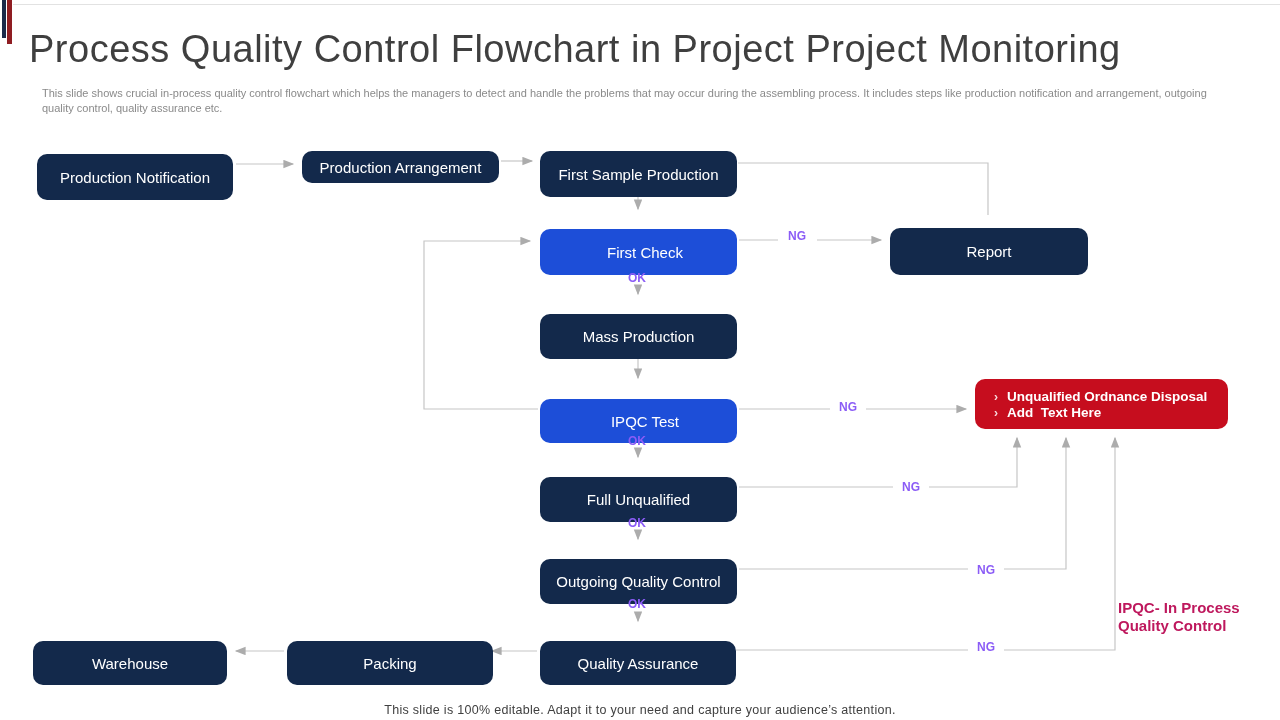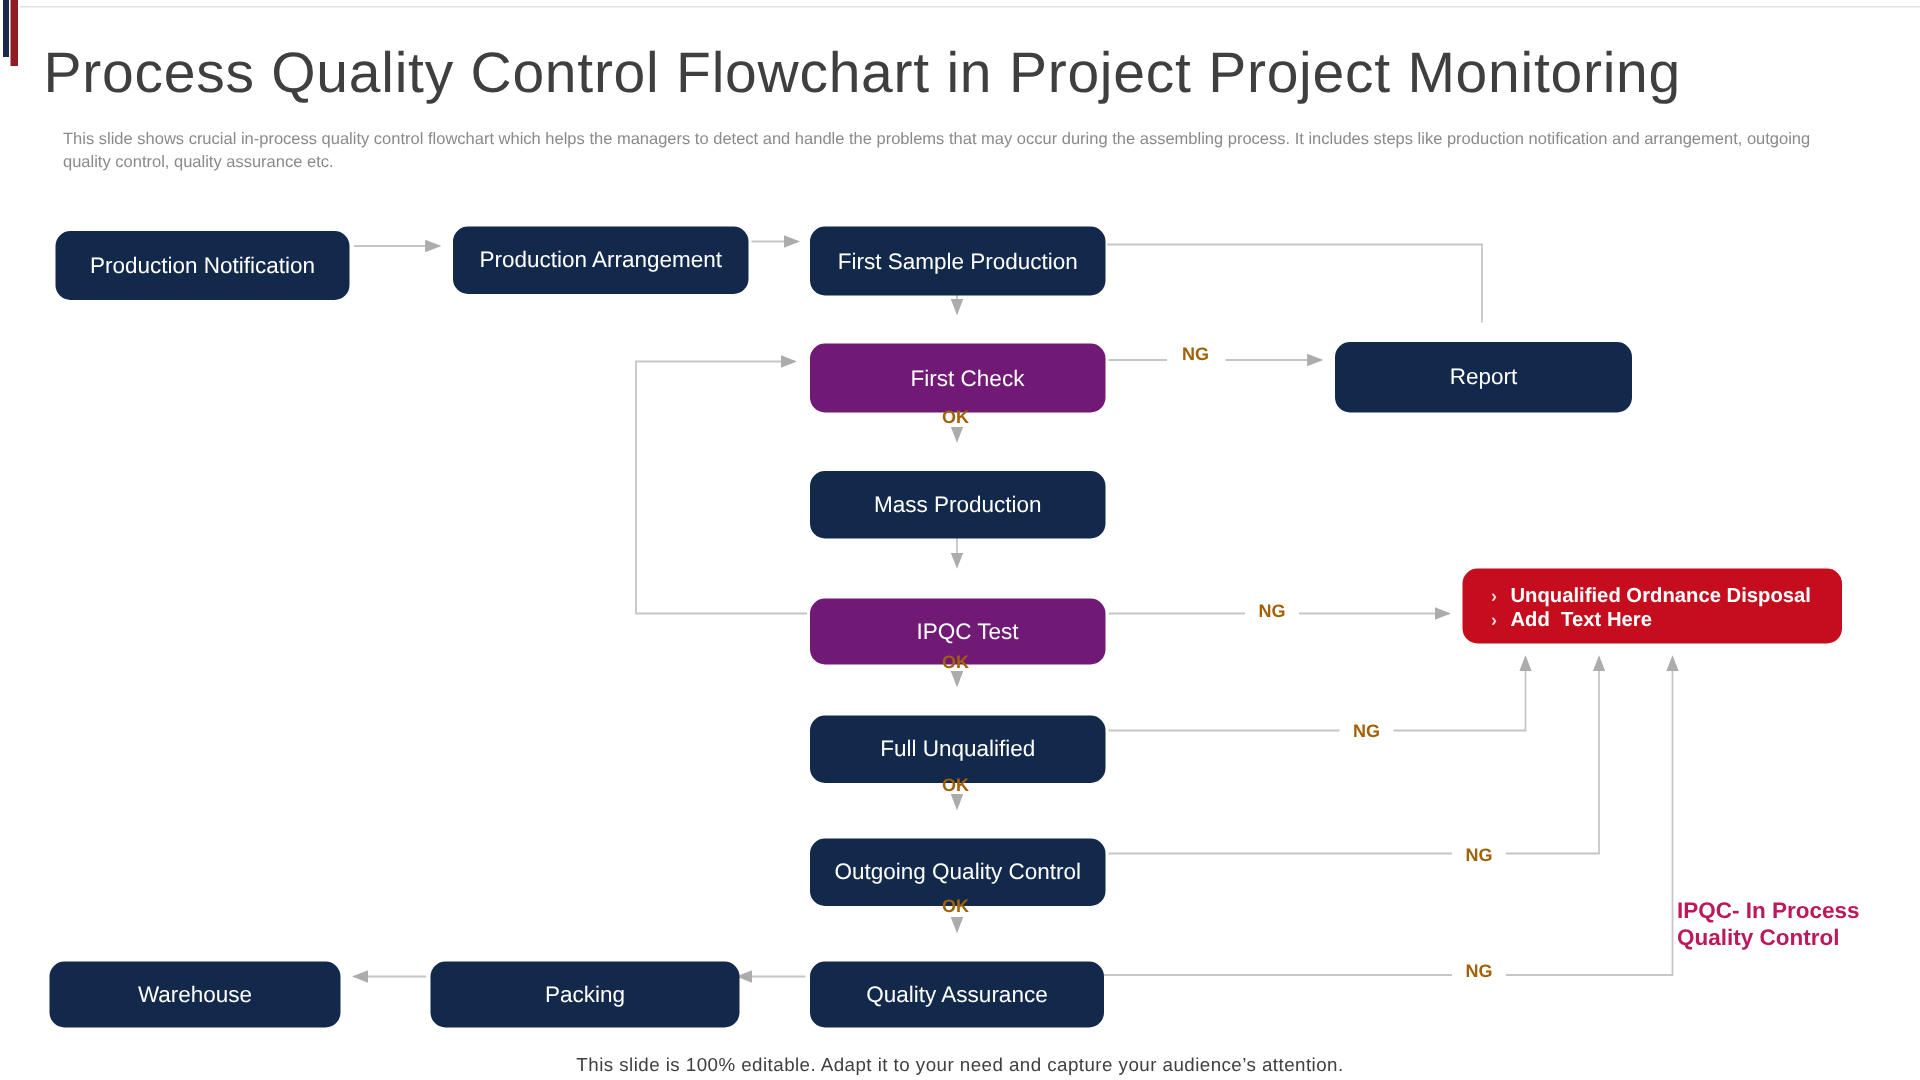--- a/index.html
+++ b/index.html
@@ -14,30 +14,30 @@
   .title { position:absolute; left:29px; top:28px; width:1180px;
            font-size:38px; font-weight:400; letter-spacing:.5px; color:#3f3f3f; }
   .subtitle { position:absolute; left:42px; top:86px; width:1165px;
               font-size:11px; line-height:14.5px; color:#8a8a8a; }
   .footer { position:absolute; left:0; right:0; top:703px; text-align:center;
             font-size:12.5px; color:#404040; letter-spacing:.3px; }
 
   .node { position:absolute; border-radius:10px; display:flex; align-items:center; justify-content:center;
           color:#ffffff; font-size:15px; text-align:center;margin-top:12px; }
   .navy { background:#13294b; }
-  .red  { background:#701a75;padding-left:13px; }
+  .red  { background:#1d4ed8;padding-left:13px; }
 
   .disposal { position:absolute; left:975px; top:379px; width:253px; height:50px; border-radius:10px;
               background:#c60d1e; display:flex; flex-direction:column; justify-content:center;
               padding-left:10px; gap:1px; }
   .disposal-row { display:flex; align-items:baseline; }
   .disposal-bullet { color:rgba(255,255,255,.85); font-size:12px; font-weight:700; width:22px; text-align:center; }
   .disposal-label { color:#ffffff; font-size:13.5px; font-weight:700; white-space:pre-wrap; }
 
-  .flow-label { position:absolute; width:30px; text-align:center; font-size:12px; font-weight:700; color:#a16207; }
+  .flow-label { position:absolute; width:30px; text-align:center; font-size:12px; font-weight:700; color:#8b5cf6; }
 
   .ipqc-note { position:absolute; left:1118px; top:599px; width:138px; text-align:left;
                font-size:15px; font-weight:700; color:#be185d; line-height:17.5px; }
 
   svg.connectors { position:absolute; left:0; top:0; width:1280px; height:720px; pointer-events:none; }
   .cline { stroke:#c6c6c6; stroke-width:1.2; fill:none; }
 </style>
 </head>
 <body>
 
@@ -74,21 +74,21 @@
     <polyline class="cline" points="1004,569 1066,569 1066,438" marker-end="url(#arr)"></polyline>
     <line class="cline" x1="638" y1="614" x2="638" y2="621" marker-end="url(#arr)"></line>
     <line class="cline" x1="736" y1="650" x2="968" y2="650"></line>
     <polyline class="cline" points="1004,650 1115,650 1115,438" marker-end="url(#arr)"></polyline>
     <line class="cline" x1="537" y1="651" x2="492" y2="651" marker-end="url(#arr)"></line>
     <line class="cline" x1="284" y1="651" x2="236" y2="651" marker-end="url(#arr)"></line>
   </g>
 </svg>
 
 <div class="node navy" style="left:37px;top:142px;width:196px;height:46px">Production Notification</div>
-<div class="node navy" style="left:302px;top:139px;width:197px;height:45px">Production Arrangement</div>
+<div class="node navy" style="left:302px;top:139px;width:197px;height:32px">Production Arrangement</div>
 <div class="node navy" style="left:540px;top:139px;width:197px;height:46px">First Sample Production</div>
 <div class="node red" style="left:540px;top:217px;width:197px;height:46px">First Check</div>
 <div class="node navy" style="left:890px;top:216px;width:198px;height:47px">Report</div>
 <div class="node navy" style="left:540px;top:302px;width:197px;height:45px">Mass Production</div>
 <div class="node red" style="left:540px;top:387px;width:197px;height:44px">IPQC Test</div>
 <div class="node navy" style="left:540px;top:465px;width:197px;height:45px">Full Unqualified</div>
 <div class="node navy" style="left:540px;top:547px;width:197px;height:45px">Outgoing Quality Control</div>
 <div class="node navy" style="left:540px;top:629px;width:196px;height:44px">Quality Assurance</div>
 <div class="node navy" style="left:287px;top:629px;width:206px;height:44px">Packing</div>
 <div class="node navy" style="left:33px;top:629px;width:194px;height:44px">Warehouse</div>

